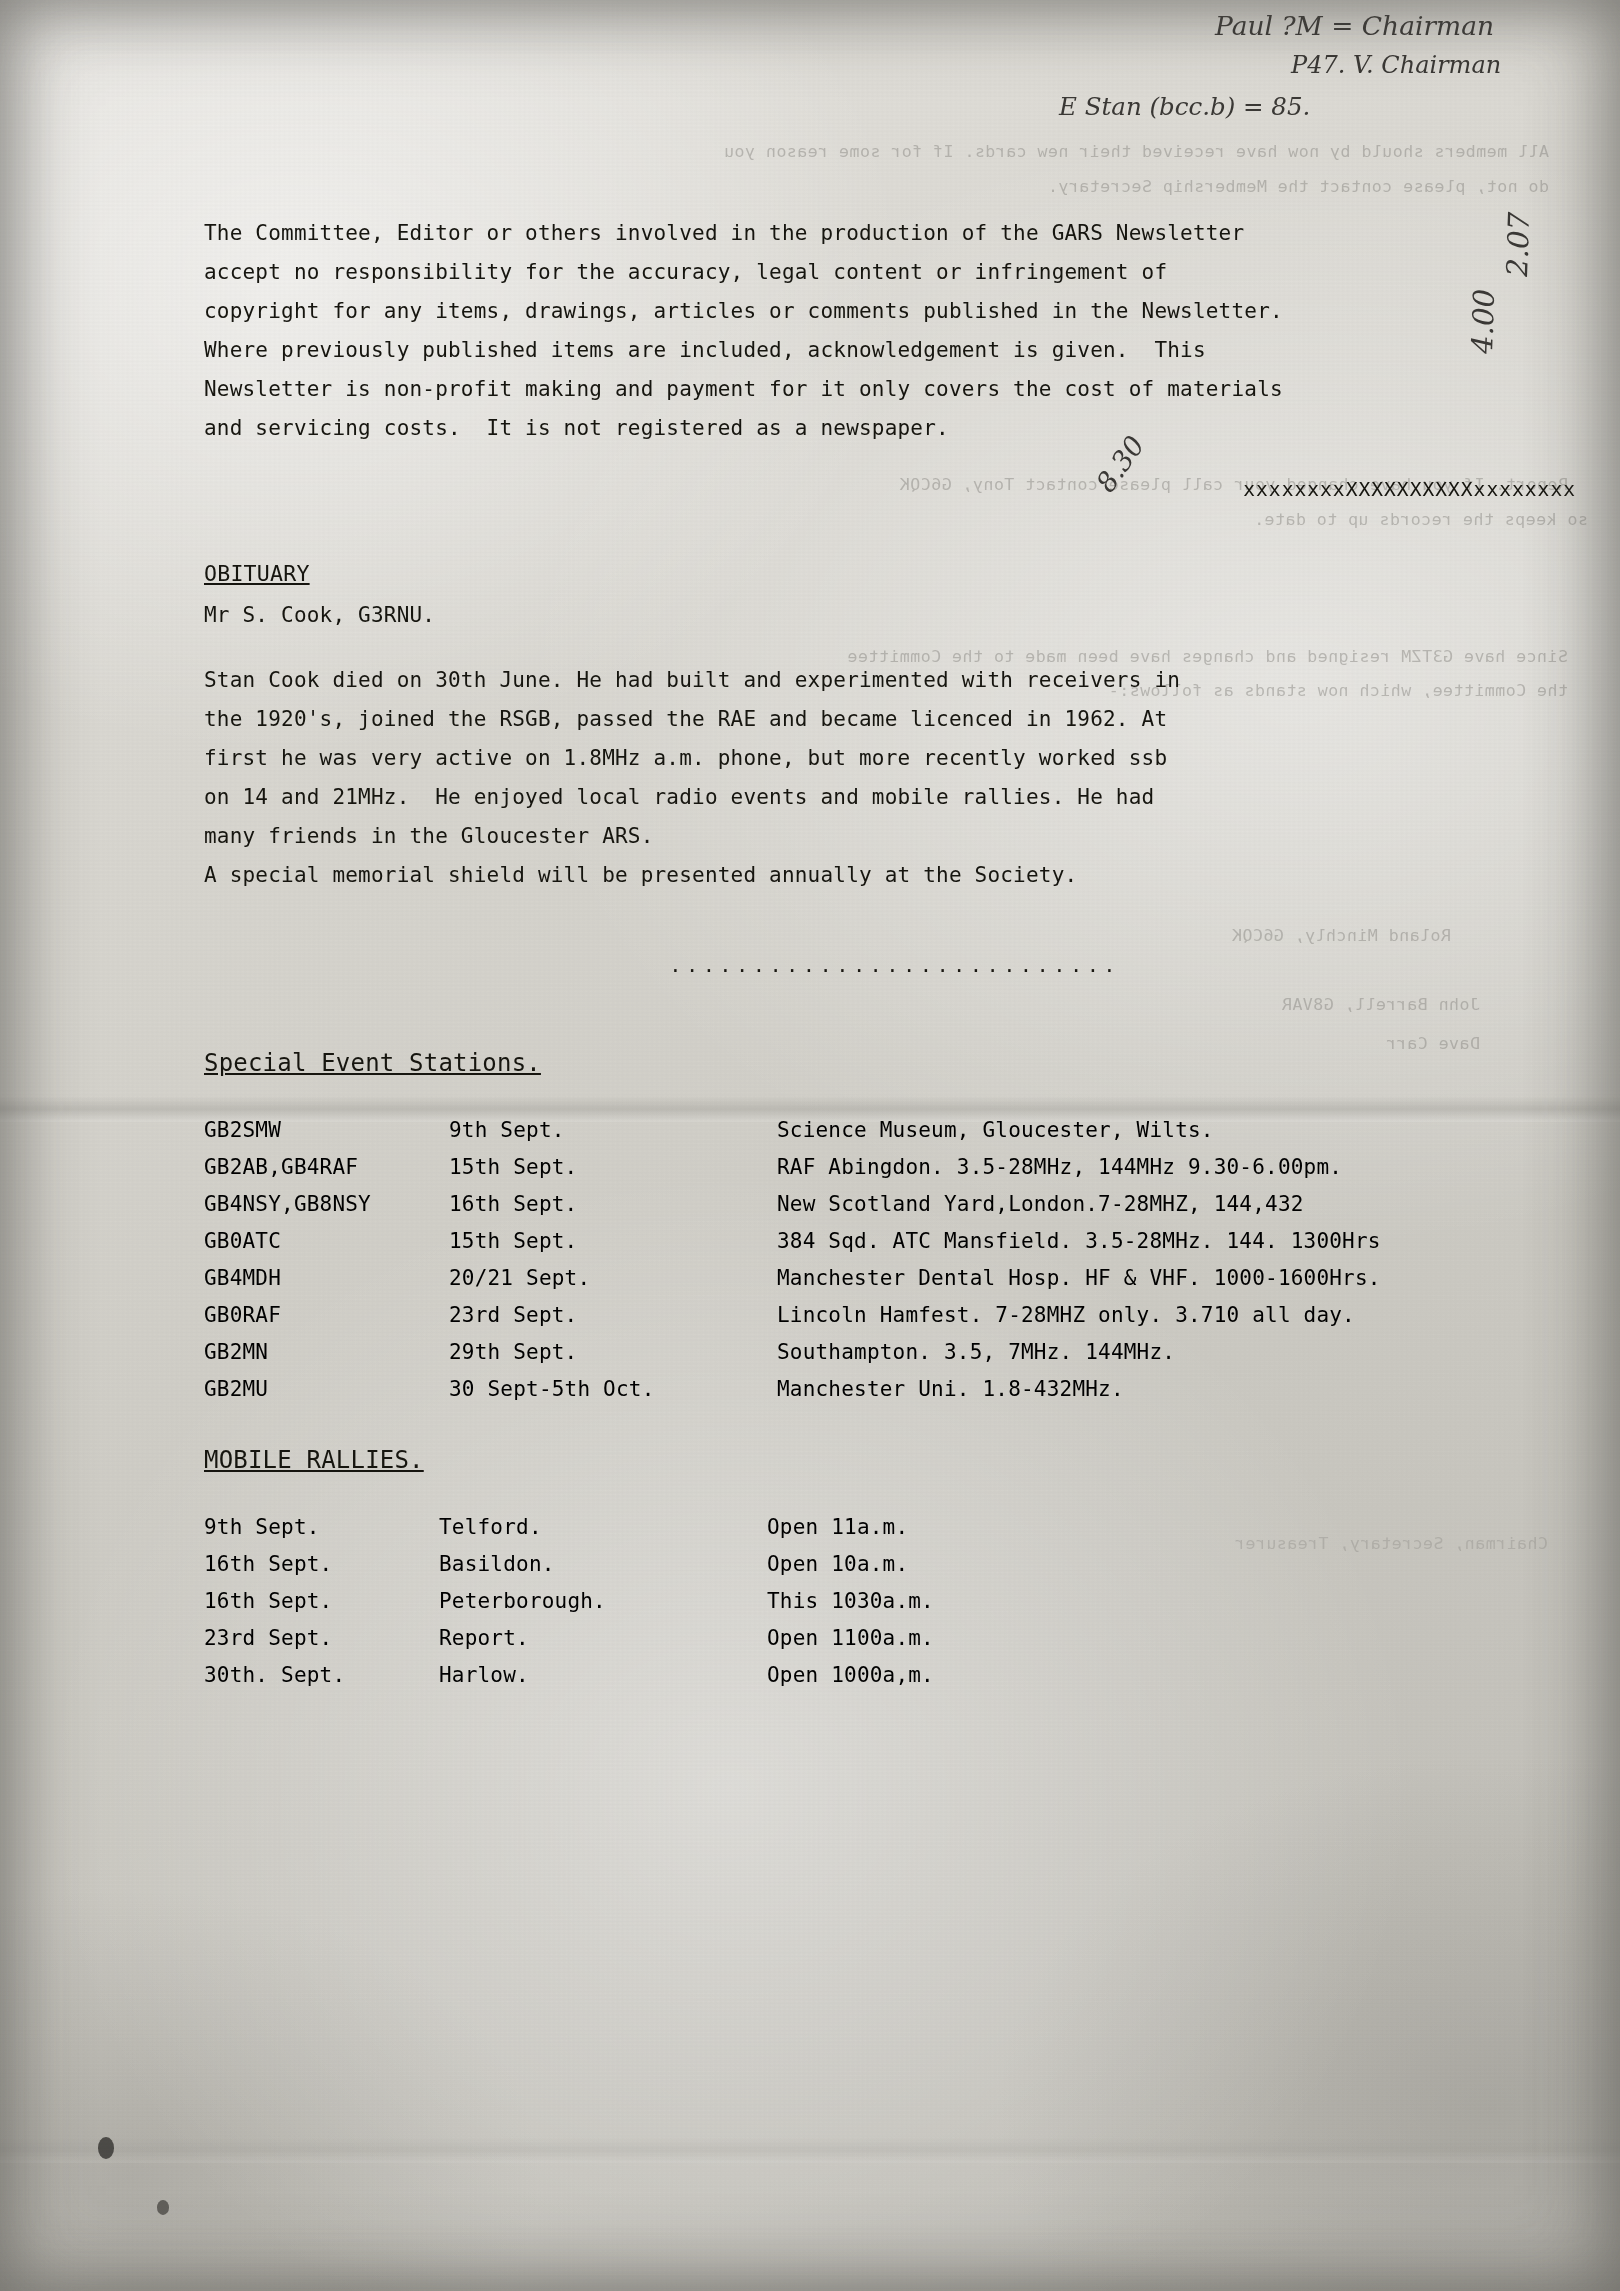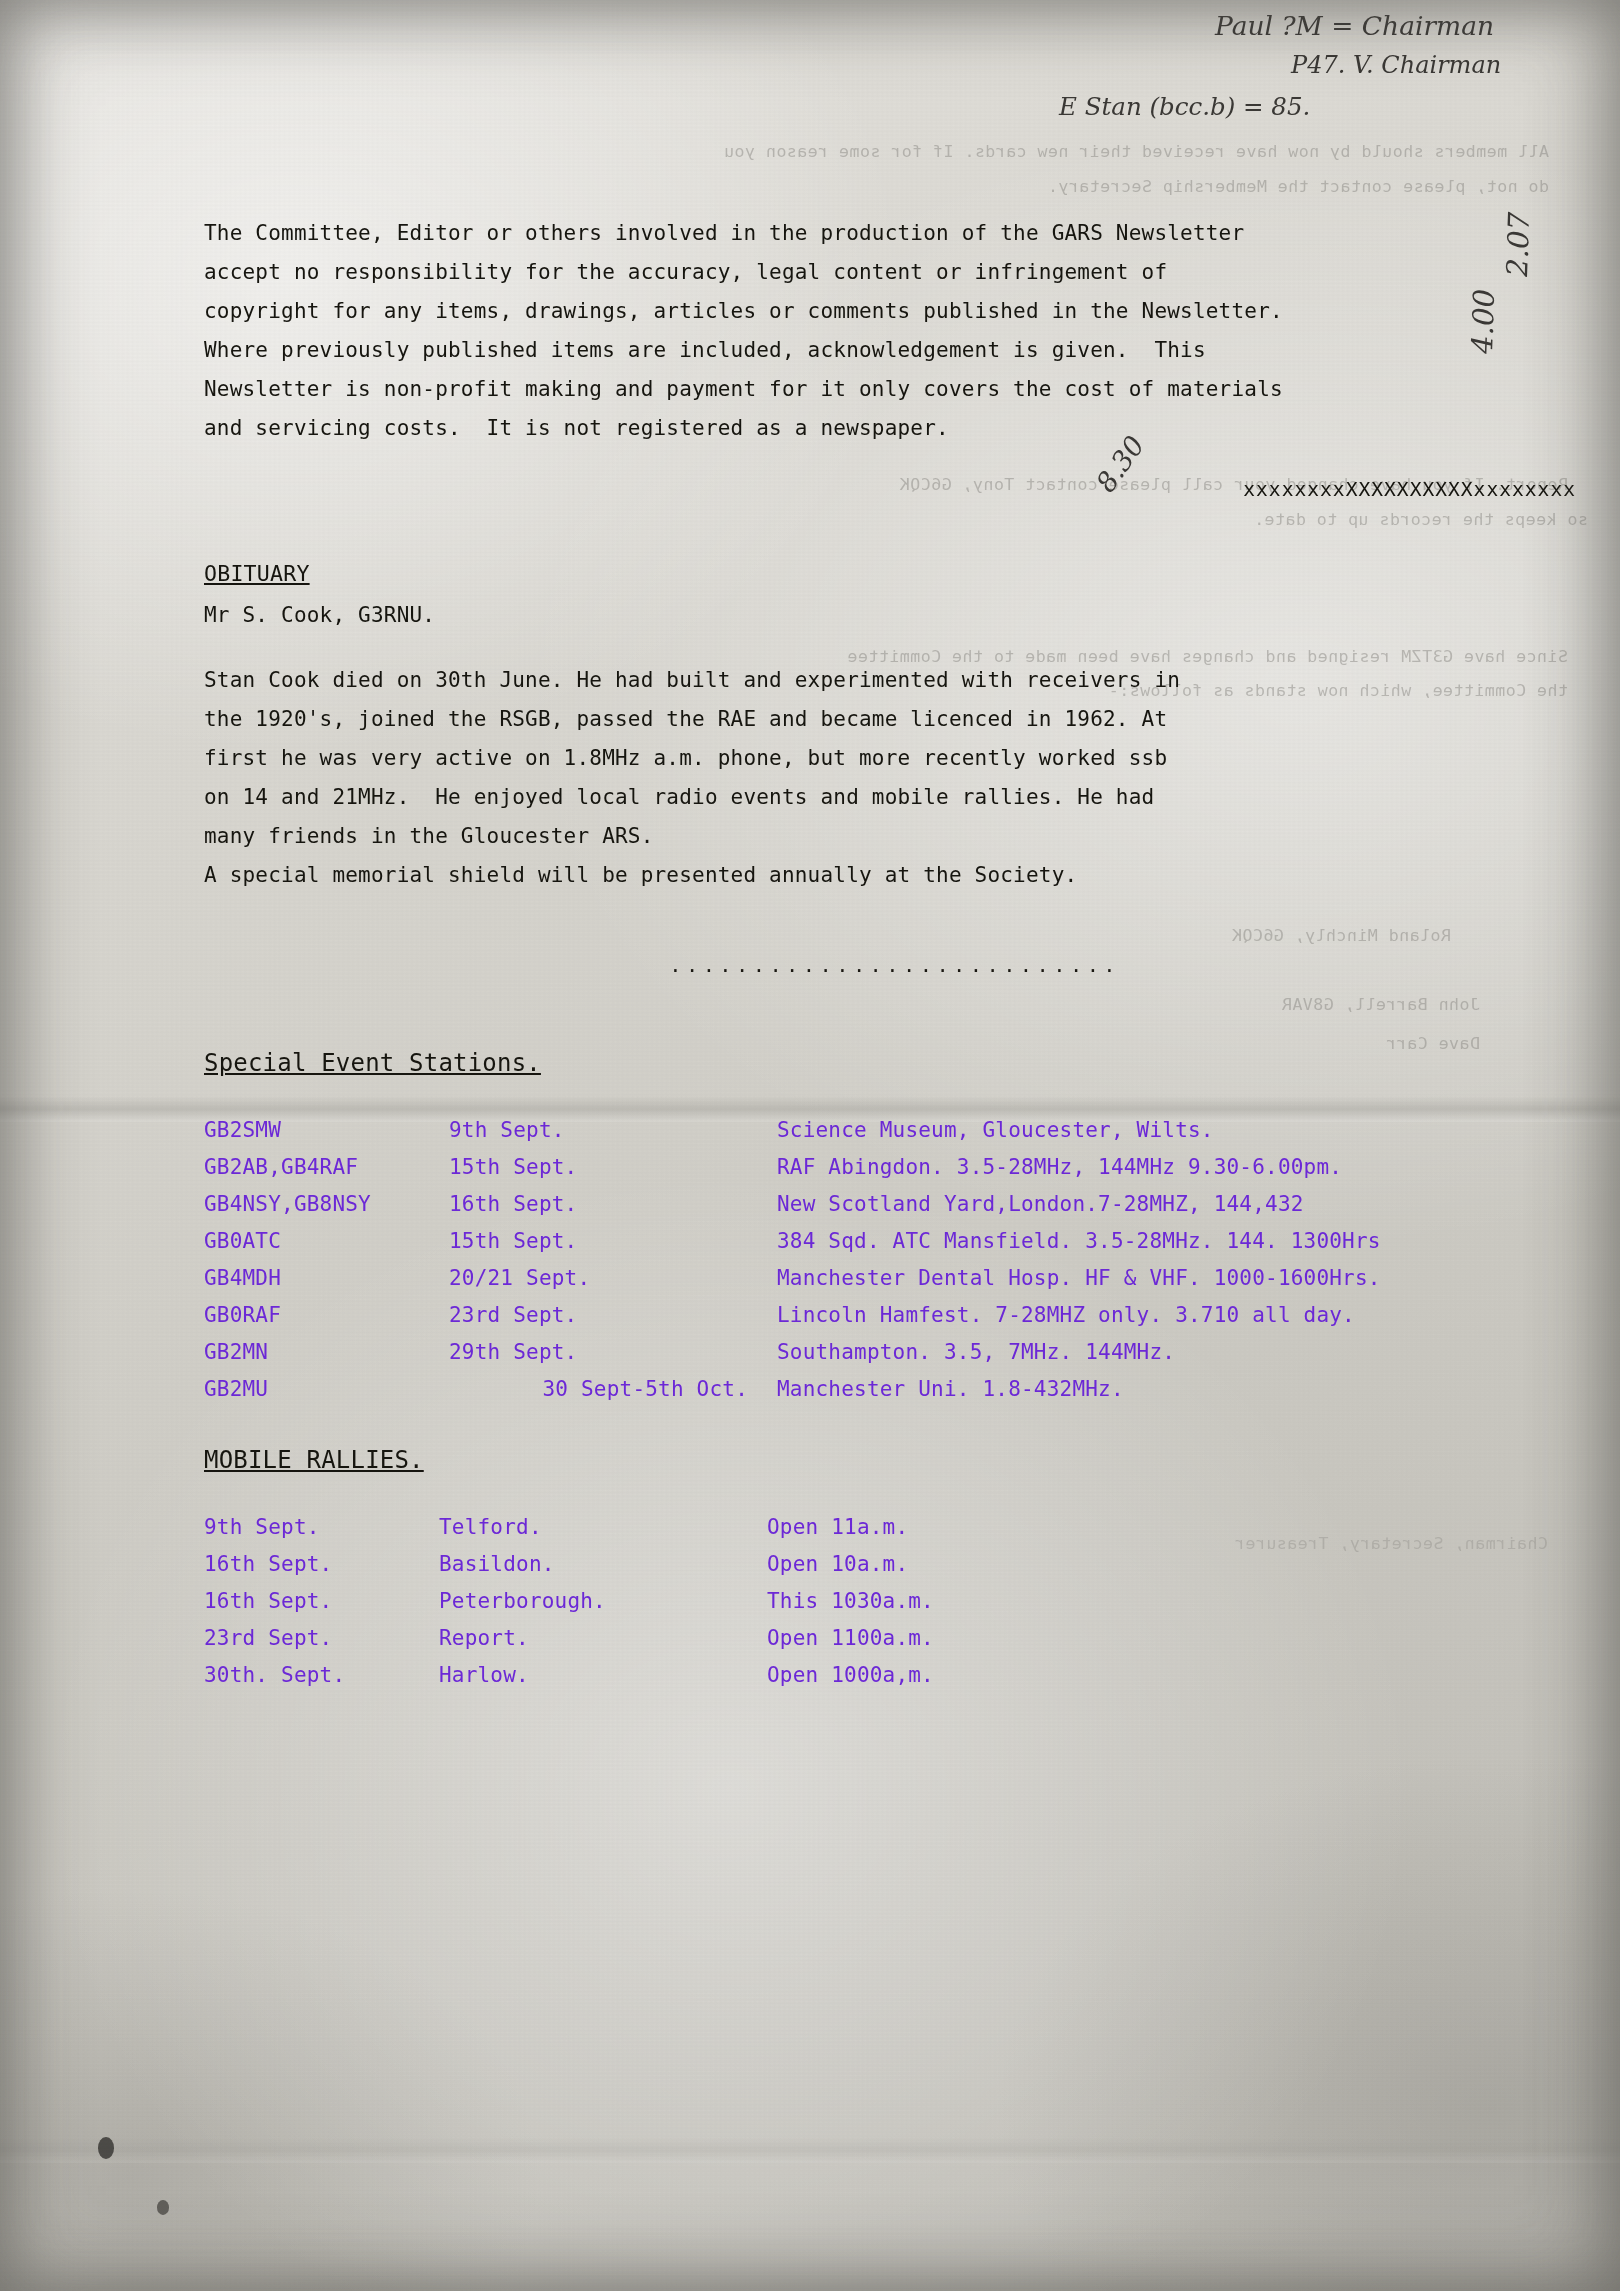--- a/index.html
+++ b/index.html
@@ -106,31 +106,31 @@
   }
   .sect-title {
     text-decoration: underline;
     font-size: 24px;
     margin: 0;
   }
   table.ses, table.rallies {
     border-collapse: collapse;
     font-size: 21px;
     line-height: 37px;
-    color: #6d28d9;
+    color: #000000;
     margin: 0;
   }
   table.ses td, table.rallies td {
     padding: 0;
     vertical-align: top;
     white-space: pre;
   }
   .col-call { width: 245px; }
   .col-date { width: 299px; }
-  .col-date.right { text-align: right; padding-right: 29px; }
+  .col-date.right { padding-right: 29px; }
   .col-venue { }
   .rcol-date { width: 235px; }
   .rcol-place { width: 328px; }
   .rcol-time { }
   .footer-x {
     text-align: center;
     letter-spacing: 0.5px;
     font-size: 19.6px;
     margin-top: 55px;
     padding-left: 59px;

